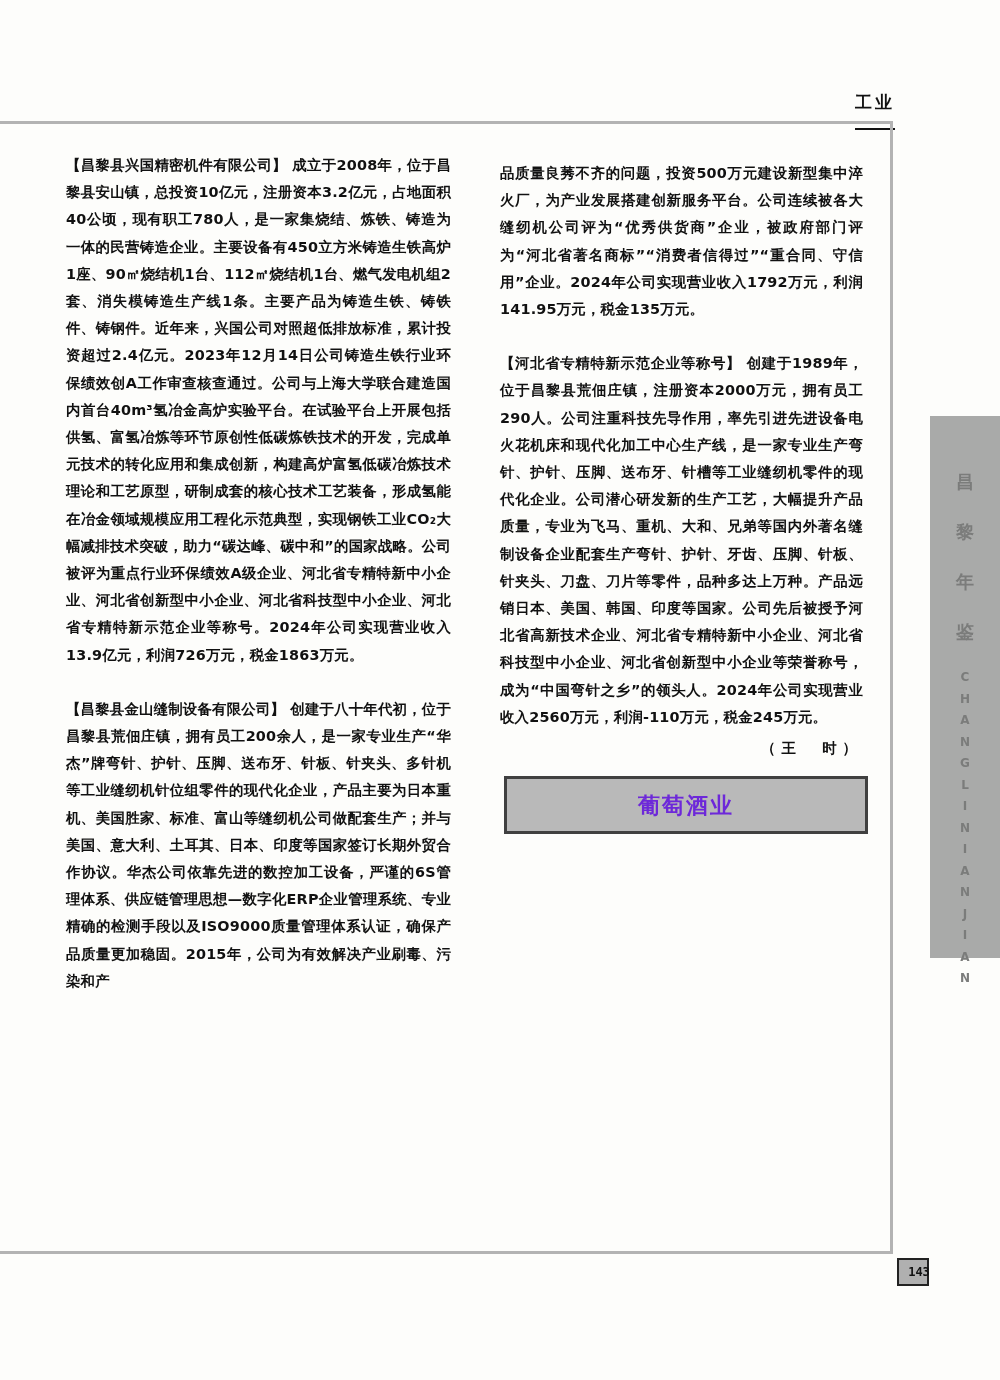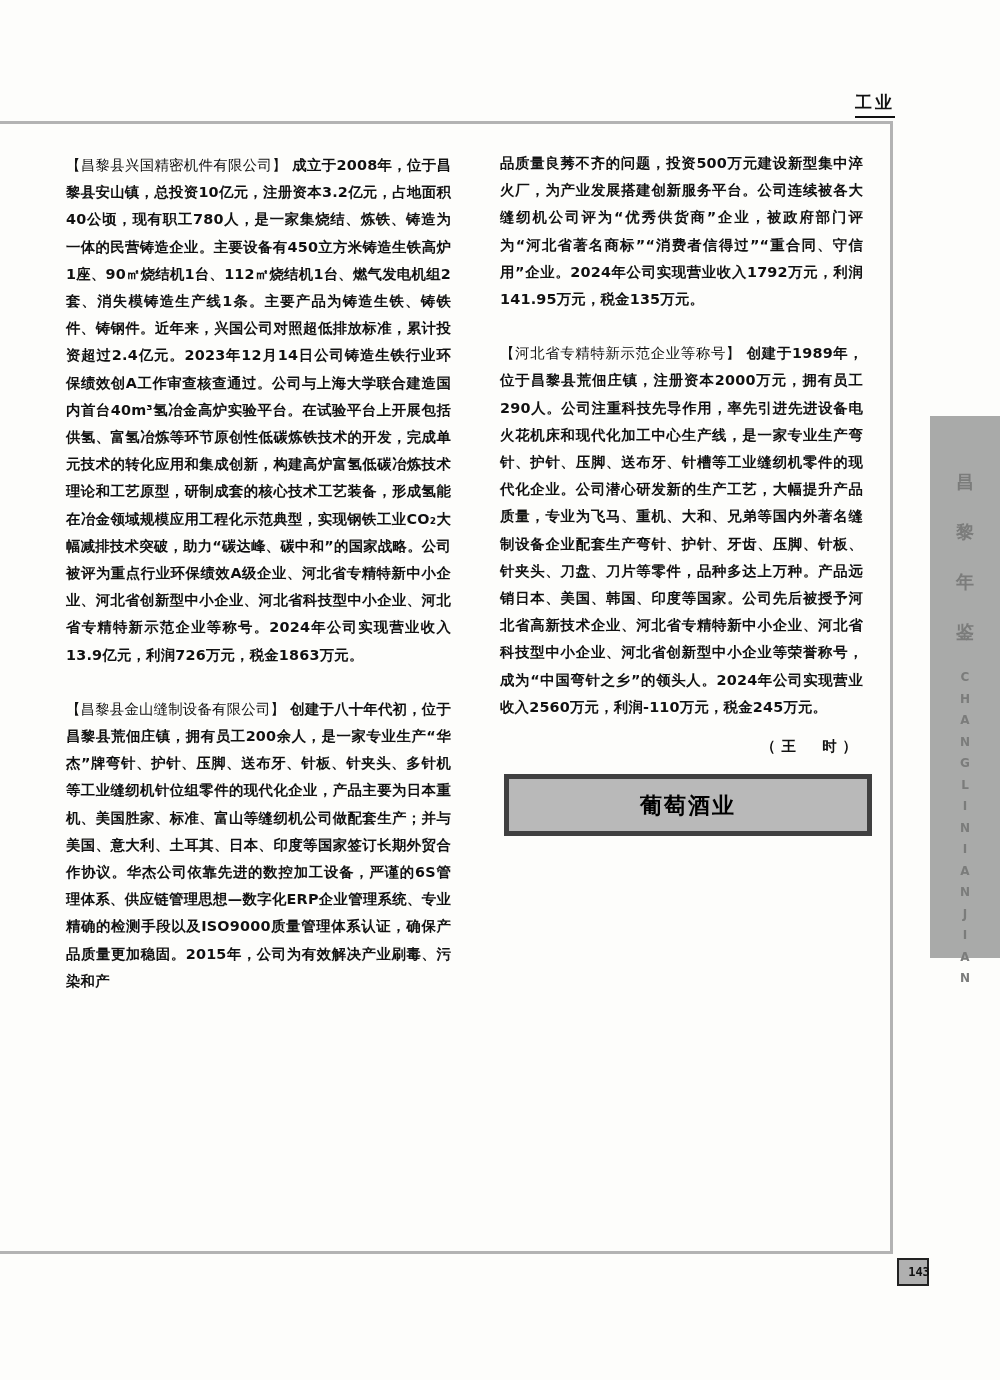--- a/index.html
+++ b/index.html
@@ -5,44 +5,44 @@
   html, body { margin: 0; padding: 0; }
   body {
     width: 1000px; height: 1380px; position: relative; overflow: hidden;
     background: #fdfdfb;
     font-family: "DejaVu Sans", sans-serif;
     color: #111;
   }
   .running-head {
     position: absolute; left: 855px; top: 92px;
     font-size: 17px; font-weight: bold; letter-spacing: 3px;
-    border-bottom: 2px solid #111; line-height: 20px; padding-bottom: 4px;
+    border-bottom: 2px solid #111; line-height: 20px; padding-bottom: 16px;
   }
   .frame {
     position: absolute; left: 0; top: 121px; width: 893px; height: 1133px;
     border-top: 3px solid #b3b3b3; border-right: 3px solid #b3b3b3; border-bottom: 3px solid #b3b3b3;
     box-sizing: border-box;
   }
   .col {
     position: absolute; top: 152px; width: 385px;
     font-size: 14.4px; line-height: 27.2px; font-weight: bold;
     text-align: justify; text-justify: inter-ideograph;
     letter-spacing: 0.2px;
   }
   .col-left { left: 66px; }
-  .col-right { left: 500px; width: 363px; top: 150px; }
+  .col-right { left: 500px; width: 363px; top: 160px; }
   .para { margin: 0; text-indent: 0; }
   .para + .para { margin-top: 27px; }
-  .bracket { font-weight: normal; }
-  .sign { text-align: right; margin-top: 12px; letter-spacing: 6px; }
+  .bracket { font-weight: bold; }
+  .sign { text-align: right; margin-top: 4px; letter-spacing: 6px; }
   .section-banner {
     margin: 14px 0 18px 0; height: 52px;
-    background: #b9b9b9; border: 5px solid #404040;
+    background: #b9b9b9; border: 3px solid #404040;
     display: flex; align-items: center; justify-content: center;
-    font-size: 22px; font-weight: bold; letter-spacing: 2px; color: #000000;
+    font-size: 22px; font-weight: bold; letter-spacing: 2px; color: #6d28d9;
     width: 358px; margin-left: 4px;
   }
   .side-tab {
     position: absolute; left: 930px; top: 416px; width: 70px; height: 542px;
     background: #a9aaa9;
     display: flex; flex-direction: column; align-items: center;
   }
   .side-cn {
     margin-top: 54px; display: flex; flex-direction: column; align-items: center;
     color: #7b7c7b; font-size: 18px; font-weight: bold; gap: 26px;

